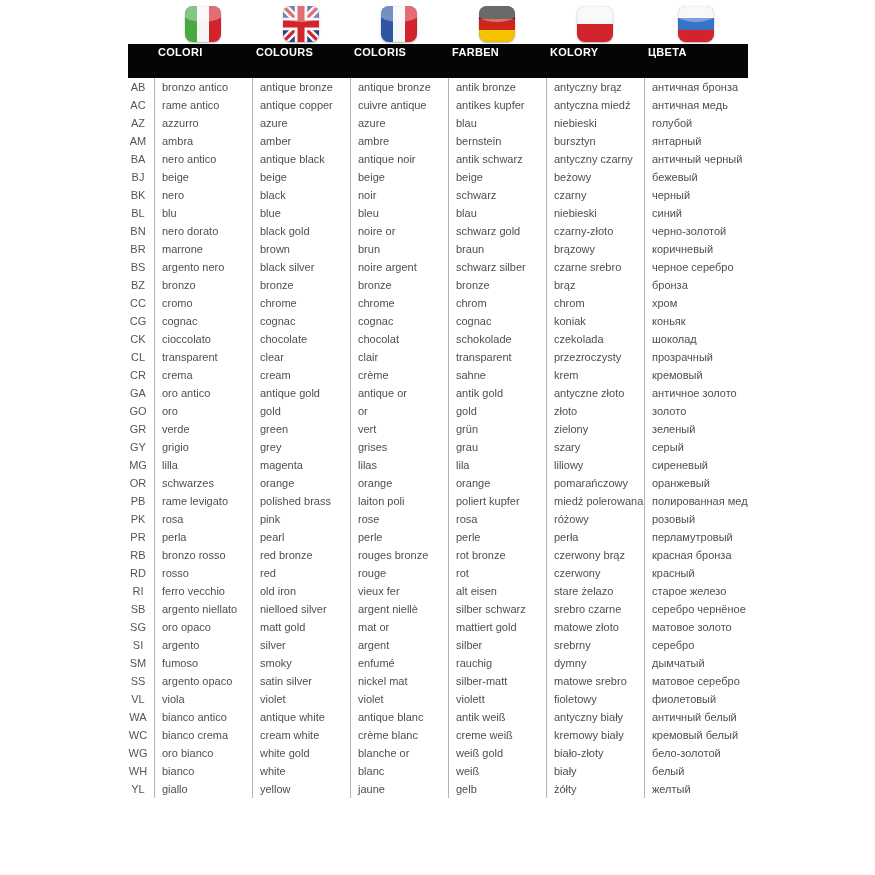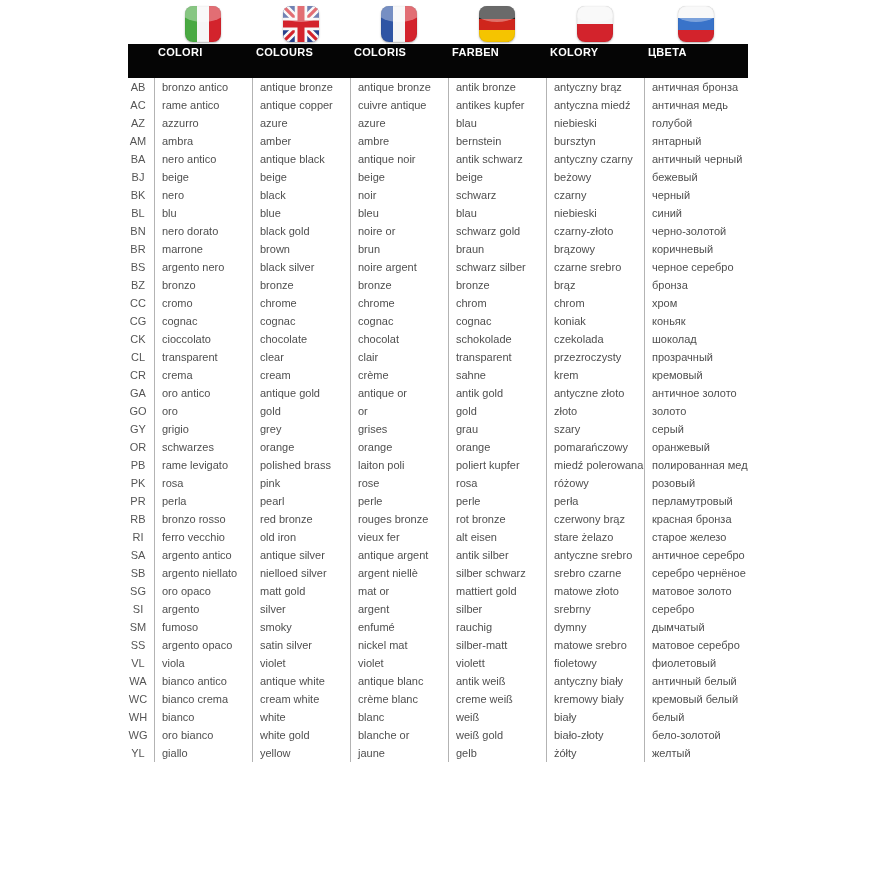--- a/index.html
+++ b/index.html
@@ -265,31 +265,49 @@
     <div class="grid row">
       <div class="code">GO</div>
       <div class="cell">oro</div>
       <div class="cell">gold</div>
       <div class="cell">or</div>
       <div class="cell">gold</div>
       <div class="cell">złoto</div>
       <div class="cell">золото</div>
     </div>
 
+    <div class="grid row">
+      <div class="code">GR</div>
+      <div class="cell">verde</div>
+      <div class="cell">green</div>
+      <div class="cell">vert</div>
+      <div class="cell">grün</div>
+      <div class="cell">zielony</div>
+      <div class="cell">зеленый</div>
+    </div>
 
     <div class="grid row">
       <div class="code">GY</div>
       <div class="cell">grigio</div>
       <div class="cell">grey</div>
       <div class="cell">grises</div>
       <div class="cell">grau</div>
       <div class="cell">szary</div>
       <div class="cell">серый</div>
     </div>
 
+    <div class="grid row">
+      <div class="code">MG</div>
+      <div class="cell">lilla</div>
+      <div class="cell">magenta</div>
+      <div class="cell">lilas</div>
+      <div class="cell">lila</div>
+      <div class="cell">liliowy</div>
+      <div class="cell">сиреневый</div>
+    </div>
 
     <div class="grid row">
       <div class="code">OR</div>
       <div class="cell">schwarzes</div>
       <div class="cell">orange</div>
       <div class="cell">orange</div>
       <div class="cell">orange</div>
       <div class="cell">pomarańczowy</div>
       <div class="cell">оранжевый</div>
     </div>
@@ -327,40 +345,40 @@
     <div class="grid row">
       <div class="code">RB</div>
       <div class="cell">bronzo rosso</div>
       <div class="cell">red bronze</div>
       <div class="cell">rouges bronze</div>
       <div class="cell">rot bronze</div>
       <div class="cell">czerwony brąz</div>
       <div class="cell">красная бронза</div>
     </div>
 
+    <div class="grid row">
+      <div class="code">RD</div>
+      <div class="cell">rosso</div>
+      <div class="cell">red</div>
+      <div class="cell">rouge</div>
+      <div class="cell">rot</div>
+      <div class="cell">czerwony</div>
+      <div class="cell">красный</div>
+    </div>
 
     <div class="grid row">
       <div class="code">RI</div>
       <div class="cell">ferro vecchio</div>
       <div class="cell">old iron</div>
       <div class="cell">vieux fer</div>
       <div class="cell">alt eisen</div>
       <div class="cell">stare żelazo</div>
       <div class="cell">старое железо</div>
     </div>
 
-    <div class="grid row">
-      <div class="code">SA</div>
-      <div class="cell">argento antico</div>
-      <div class="cell">antique silver</div>
-      <div class="cell">antique argent</div>
-      <div class="cell">antik silber</div>
-      <div class="cell">antyczne srebro</div>
-      <div class="cell">античное серебро</div>
-    </div>
 
     <div class="grid row">
       <div class="code">SB</div>
       <div class="cell">argento niellato</div>
       <div class="cell">nielloed silver</div>
       <div class="cell">argent niellè</div>
       <div class="cell">silber schwarz</div>
       <div class="cell">srebro czarne</div>
       <div class="cell">серебро чернёное</div>
     </div>
@@ -430,39 +448,39 @@
       <div class="code">WC</div>
       <div class="cell">bianco crema</div>
       <div class="cell">cream white</div>
       <div class="cell">crème blanc</div>
       <div class="cell">creme weiß</div>
       <div class="cell">kremowy biały</div>
       <div class="cell">кремовый белый</div>
     </div>
 
     <div class="grid row">
+      <div class="code">WG</div>
+      <div class="cell">oro bianco</div>
+      <div class="cell">white gold</div>
+      <div class="cell">blanche or</div>
+      <div class="cell">weiß gold</div>
+      <div class="cell">biało-złoty</div>
+      <div class="cell">бело-золотой</div>
+    </div>
+
+    <div class="grid row">
       <div class="code">WH</div>
       <div class="cell">bianco</div>
       <div class="cell">white</div>
       <div class="cell">blanc</div>
       <div class="cell">weiß</div>
       <div class="cell">biały</div>
       <div class="cell">белый</div>
     </div>
 
-    <div class="grid row">
-      <div class="code">WG</div>
-      <div class="cell">oro bianco</div>
-      <div class="cell">white gold</div>
-      <div class="cell">blanche or</div>
-      <div class="cell">weiß gold</div>
-      <div class="cell">biało-złoty</div>
-      <div class="cell">бело-золотой</div>
-    </div>
-
 
     <div class="grid row">
       <div class="code">YL</div>
       <div class="cell">giallo</div>
       <div class="cell">yellow</div>
       <div class="cell">jaune</div>
       <div class="cell">gelb</div>
       <div class="cell">żółty</div>
       <div class="cell">желтый</div>
     </div>

